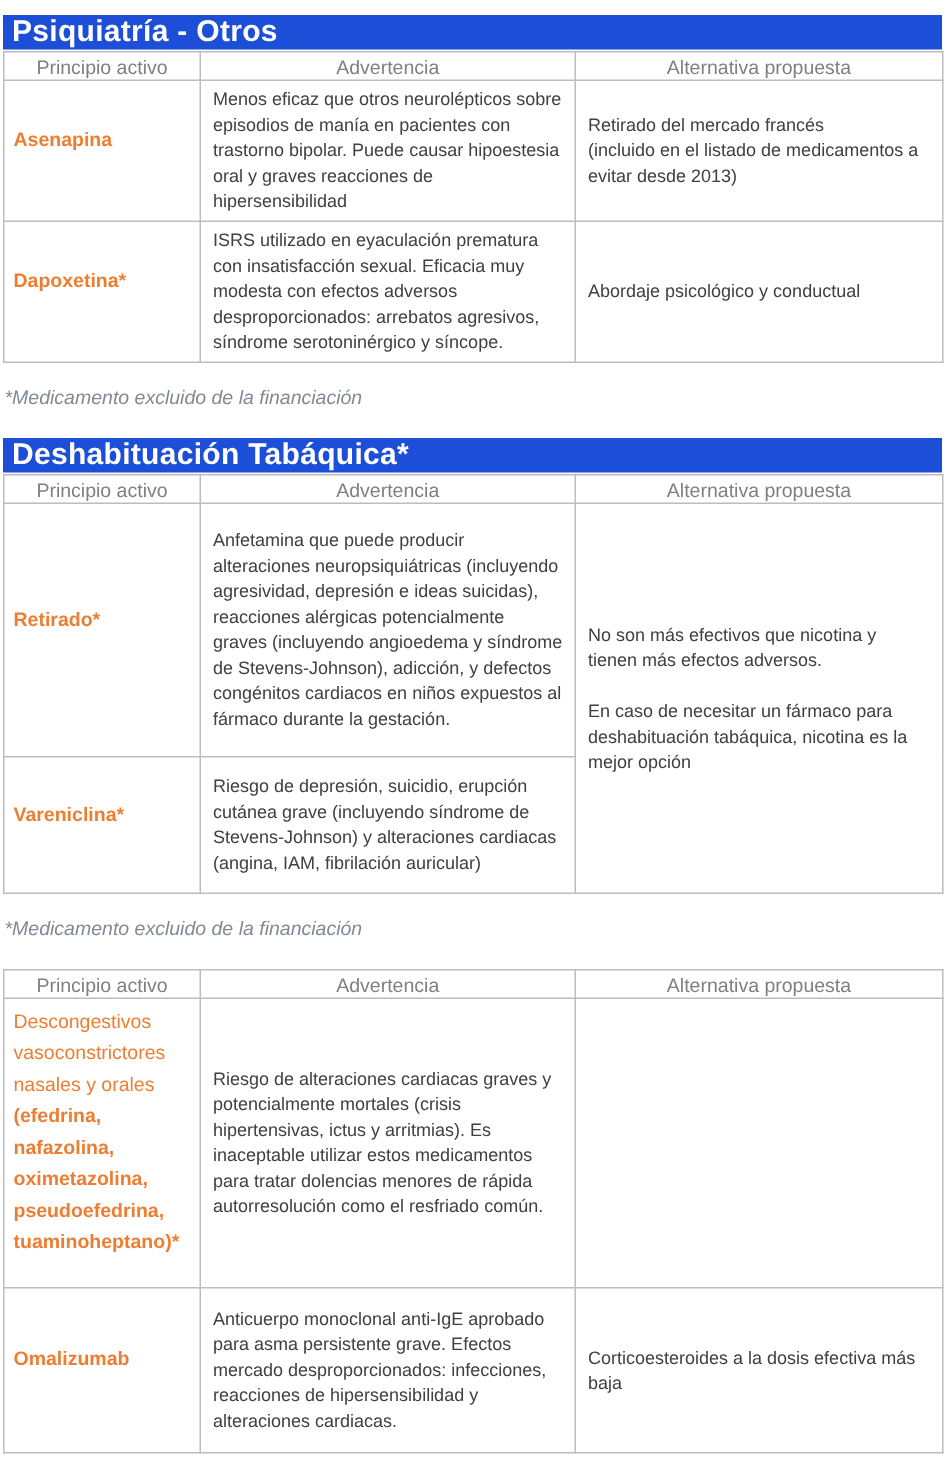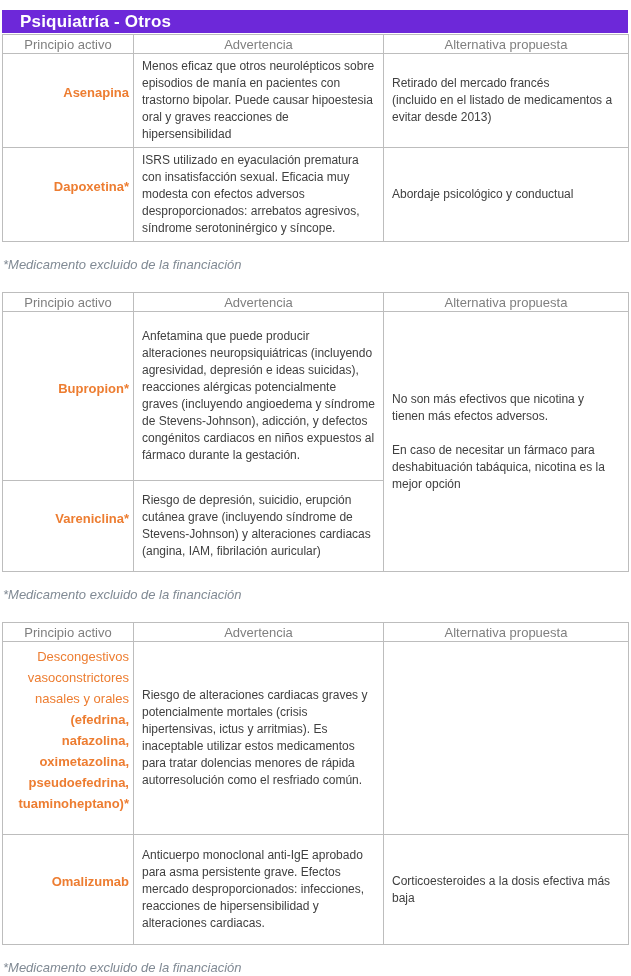--- a/index.html
+++ b/index.html
@@ -6,27 +6,27 @@
   html, body {
     background: #ffffff;
     width: 631px;
     font-family: "Liberation Sans", sans-serif;
   }
   body { padding: 10px 3px 6px 2px; }
 
   section.tbl { margin-bottom: 20px; width: 626px; }
 
   .bar {
-    background: #6d28d9;
+    background: #1d4ed8;
     color: #ffffff;
     font-weight: bold;
-    font-size: 17px;
+    font-size: 20px;
     line-height: 23px;
     height: 23px;
-    padding-left: 18px;
+    padding-left: 6px;
     letter-spacing: 0.2px;
   }
 
   table {
     border-collapse: collapse;
     table-layout: fixed;
     width: 626px;
     margin-top: 1px;
   }
   col.c1 { width: 131px; }
@@ -52,21 +52,20 @@
     padding: 4px 8px;
     white-space: pre-line;
   }
 
   td.drug {
     color: #ED7D31;
     font-weight: bold;
     font-size: 13px;
     line-height: 21px;
     padding: 4px 4px 20px 6px;
-    text-align: right;
   }
   td.drug .drug-normal { font-weight: normal; }
 
   tr.h90  > td { height: 90px; }
   tr.h92  > td { height: 92px; }
   tr.h169 > td { height: 169px; }
   tr.h91  > td { height: 91px; }
   tr.h175 > td { height: 175px; }
   tr.h110 > td { height: 110px; }
 
@@ -108,36 +107,37 @@
           <td class="drug">Dapoxetina*</td>
           <td>ISRS utilizado en eyaculación prematura con insatisfacción sexual. Eficacia muy modesta con efectos adversos desproporcionados: arrebatos agresivos, síndrome serotoninérgico y síncope.</td>
           <td>Abordaje psicológico y conductual</td>
         </tr>
       </tbody>
     </table>
     <div class="footnote">*Medicamento excluido de la financiación</div>
   </section>
 
   <section class="tbl">
+    <div class="bar">Deshabituación Tabáquica*</div>
     <table>
       <colgroup>
           <col class="c1">
           <col class="c2">
           <col class="c3">
         </colgroup>
       <thead>
         <tr>
           <th>Principio activo</th>
           <th>Advertencia</th>
           <th>Alternativa propuesta</th>
         </tr>
       </thead>
       <tbody>
         <tr class="h169">
-          <td class="drug">Bupropion*</td>
+          <td class="drug">Retirado*</td>
           <td>Anfetamina que puede producir alteraciones neuropsiquiátricas (incluyendo agresividad, depresión e ideas suicidas), reacciones alérgicas potencialmente graves (incluyendo angioedema y síndrome de Stevens-Johnson), adicción, y defectos congénitos cardiacos en niños expuestos al fármaco durante la gestación.</td>
           <td rowspan="2">No son más efectivos que nicotina y tienen más efectos adversos.
 
 En caso de necesitar un fármaco para deshabituación tabáquica, nicotina es la mejor opción</td>
         </tr>
         <tr class="h91">
           <td class="drug">Vareniclina*</td>
           <td>Riesgo de depresión, suicidio, erupción cutánea grave (incluyendo síndrome de Stevens-Johnson) y alteraciones cardiacas (angina, IAM, fibrilación auricular)</td>
         </tr>
       </tbody>

